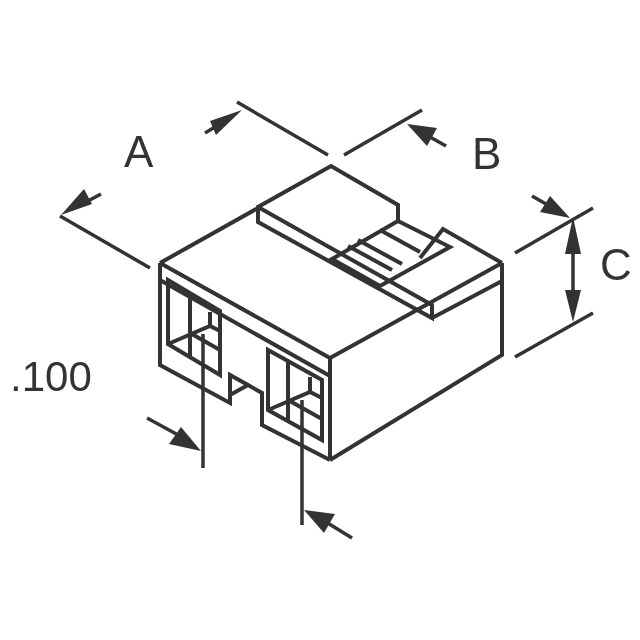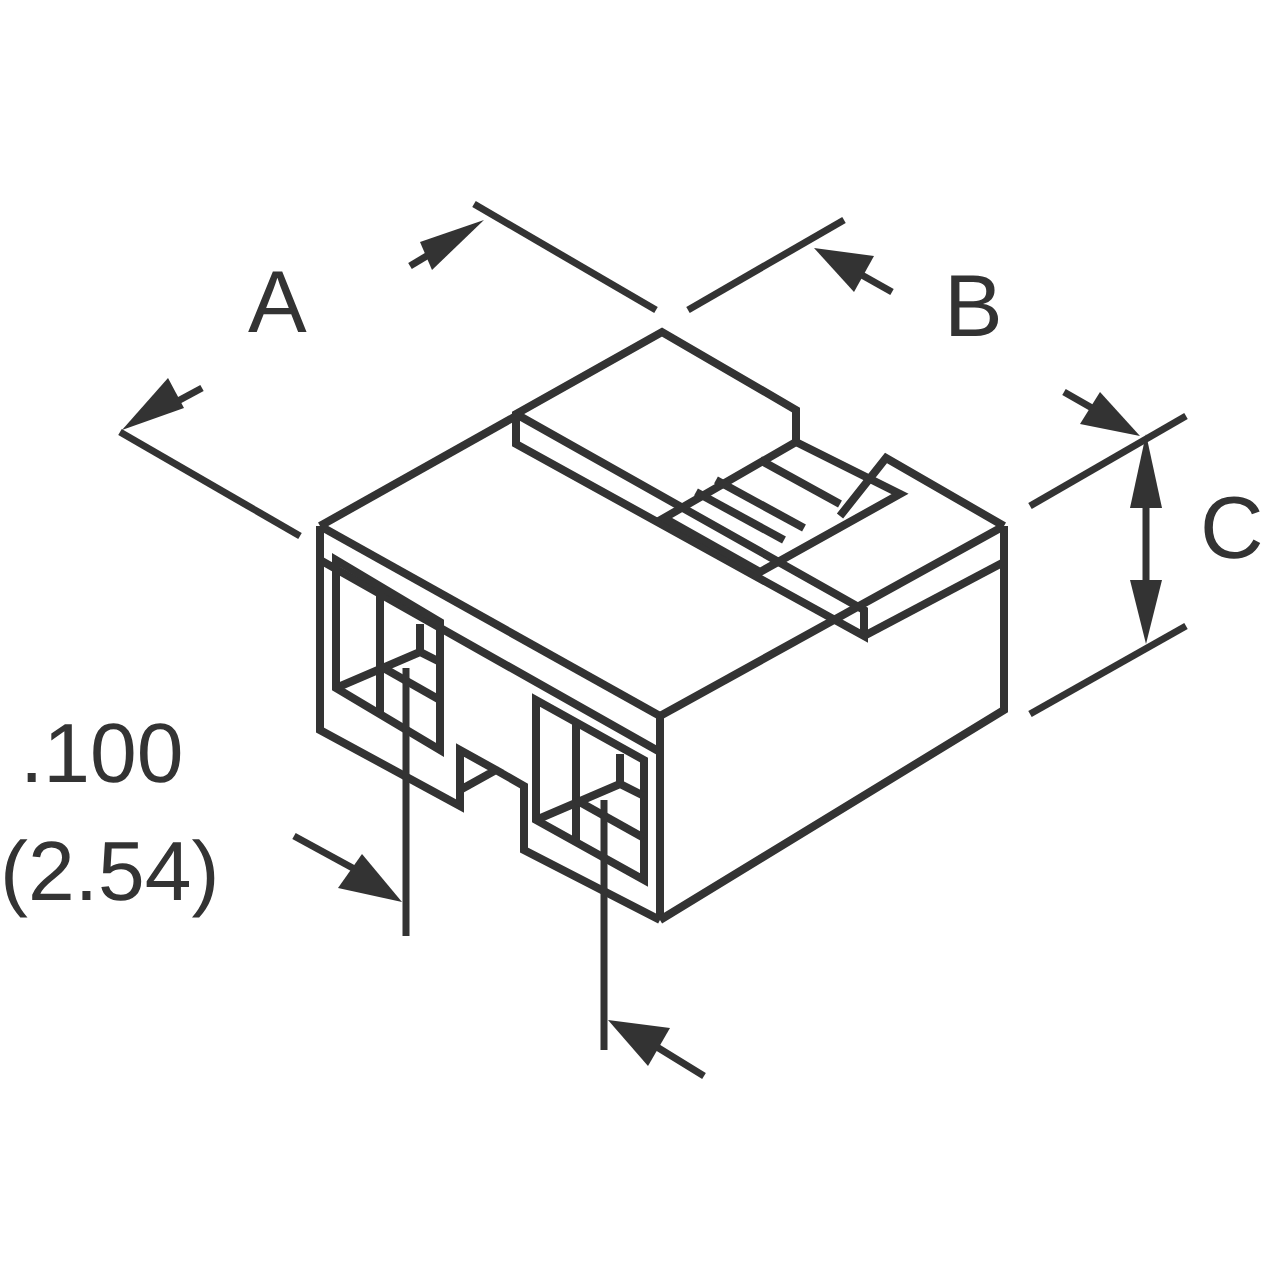--- a/index.html
+++ b/index.html
@@ -98,14 +98,13 @@
       <polygon class="arrow" points="573,322 565,290 581,290"></polygon>
       <line class="thin" x1="532" y1="196" x2="546" y2="204"></line>
       <polygon class="arrow" points="570,218 540,212 550,196"></polygon>
     </g>
   </svg>
 
   <div class="lbl" id="label-a">A</div>
   <div class="lbl" id="label-b">B</div>
   <div class="lbl" id="label-c">C</div>
   <div class="lbl" id="label-pitch-in">.100</div>
-  <div class="lbl" id="label-pitch-mm">(2.54)</div>
 </div>
 
 </body></html>

